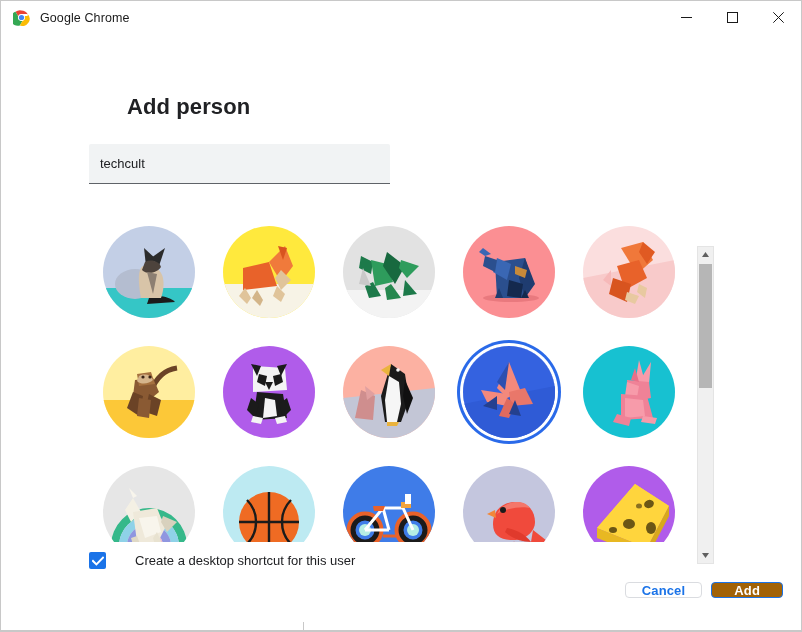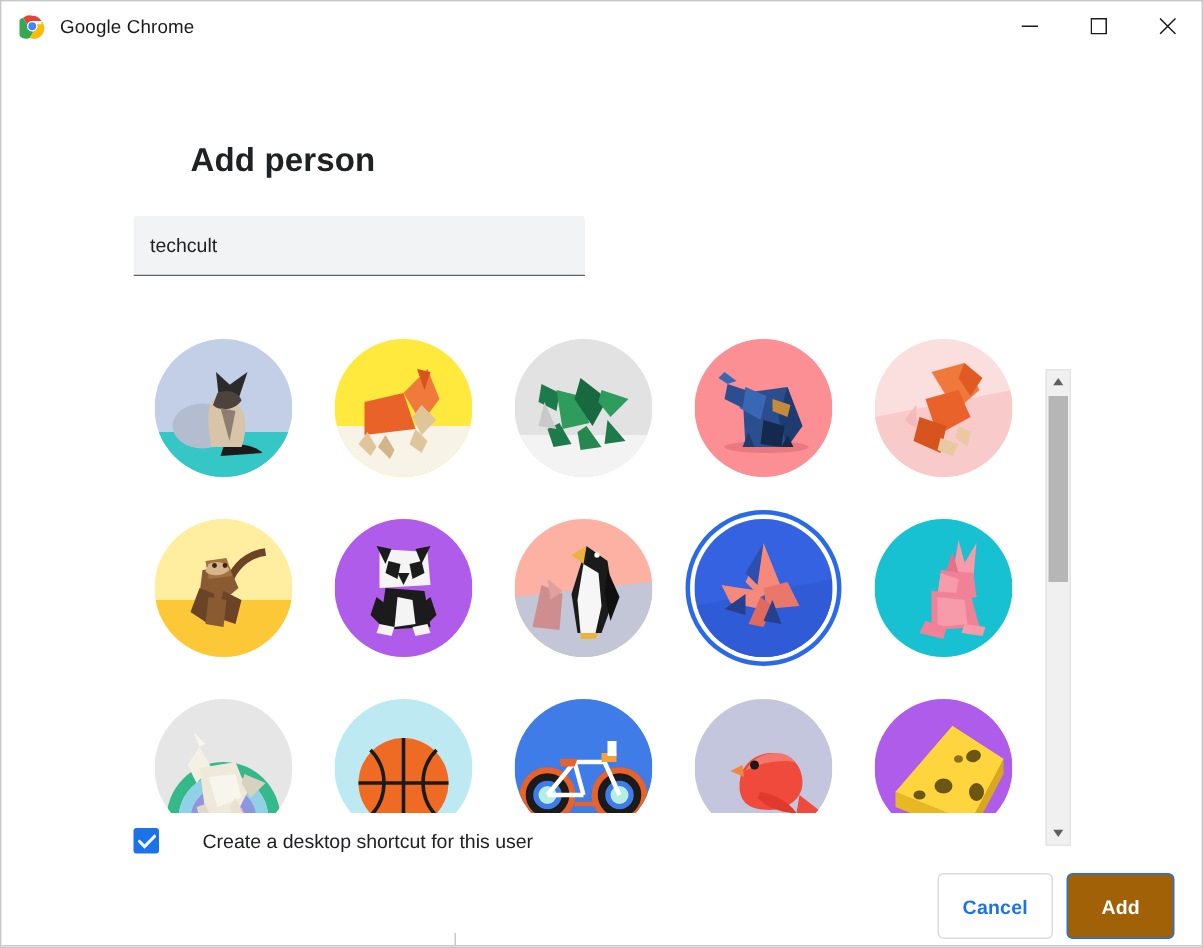--- a/index.html
+++ b/index.html
@@ -209,21 +209,21 @@
     right: 18px;
     top: 548px;
     display: flex;
     align-items: center;
     gap: 9px;
   }
   .btn {
     font-family: "Liberation Sans", sans-serif;
     font-size: 13px;
     font-weight: bold;
-    height: 44px;
+    height: 16px;
     border-radius: 4px;
     display: flex;
     align-items: center;
     justify-content: center;
     cursor: pointer;
     box-sizing: border-box;
     letter-spacing: 0.15px;
   }
   .btn-cancel {
     min-width: 68px;

